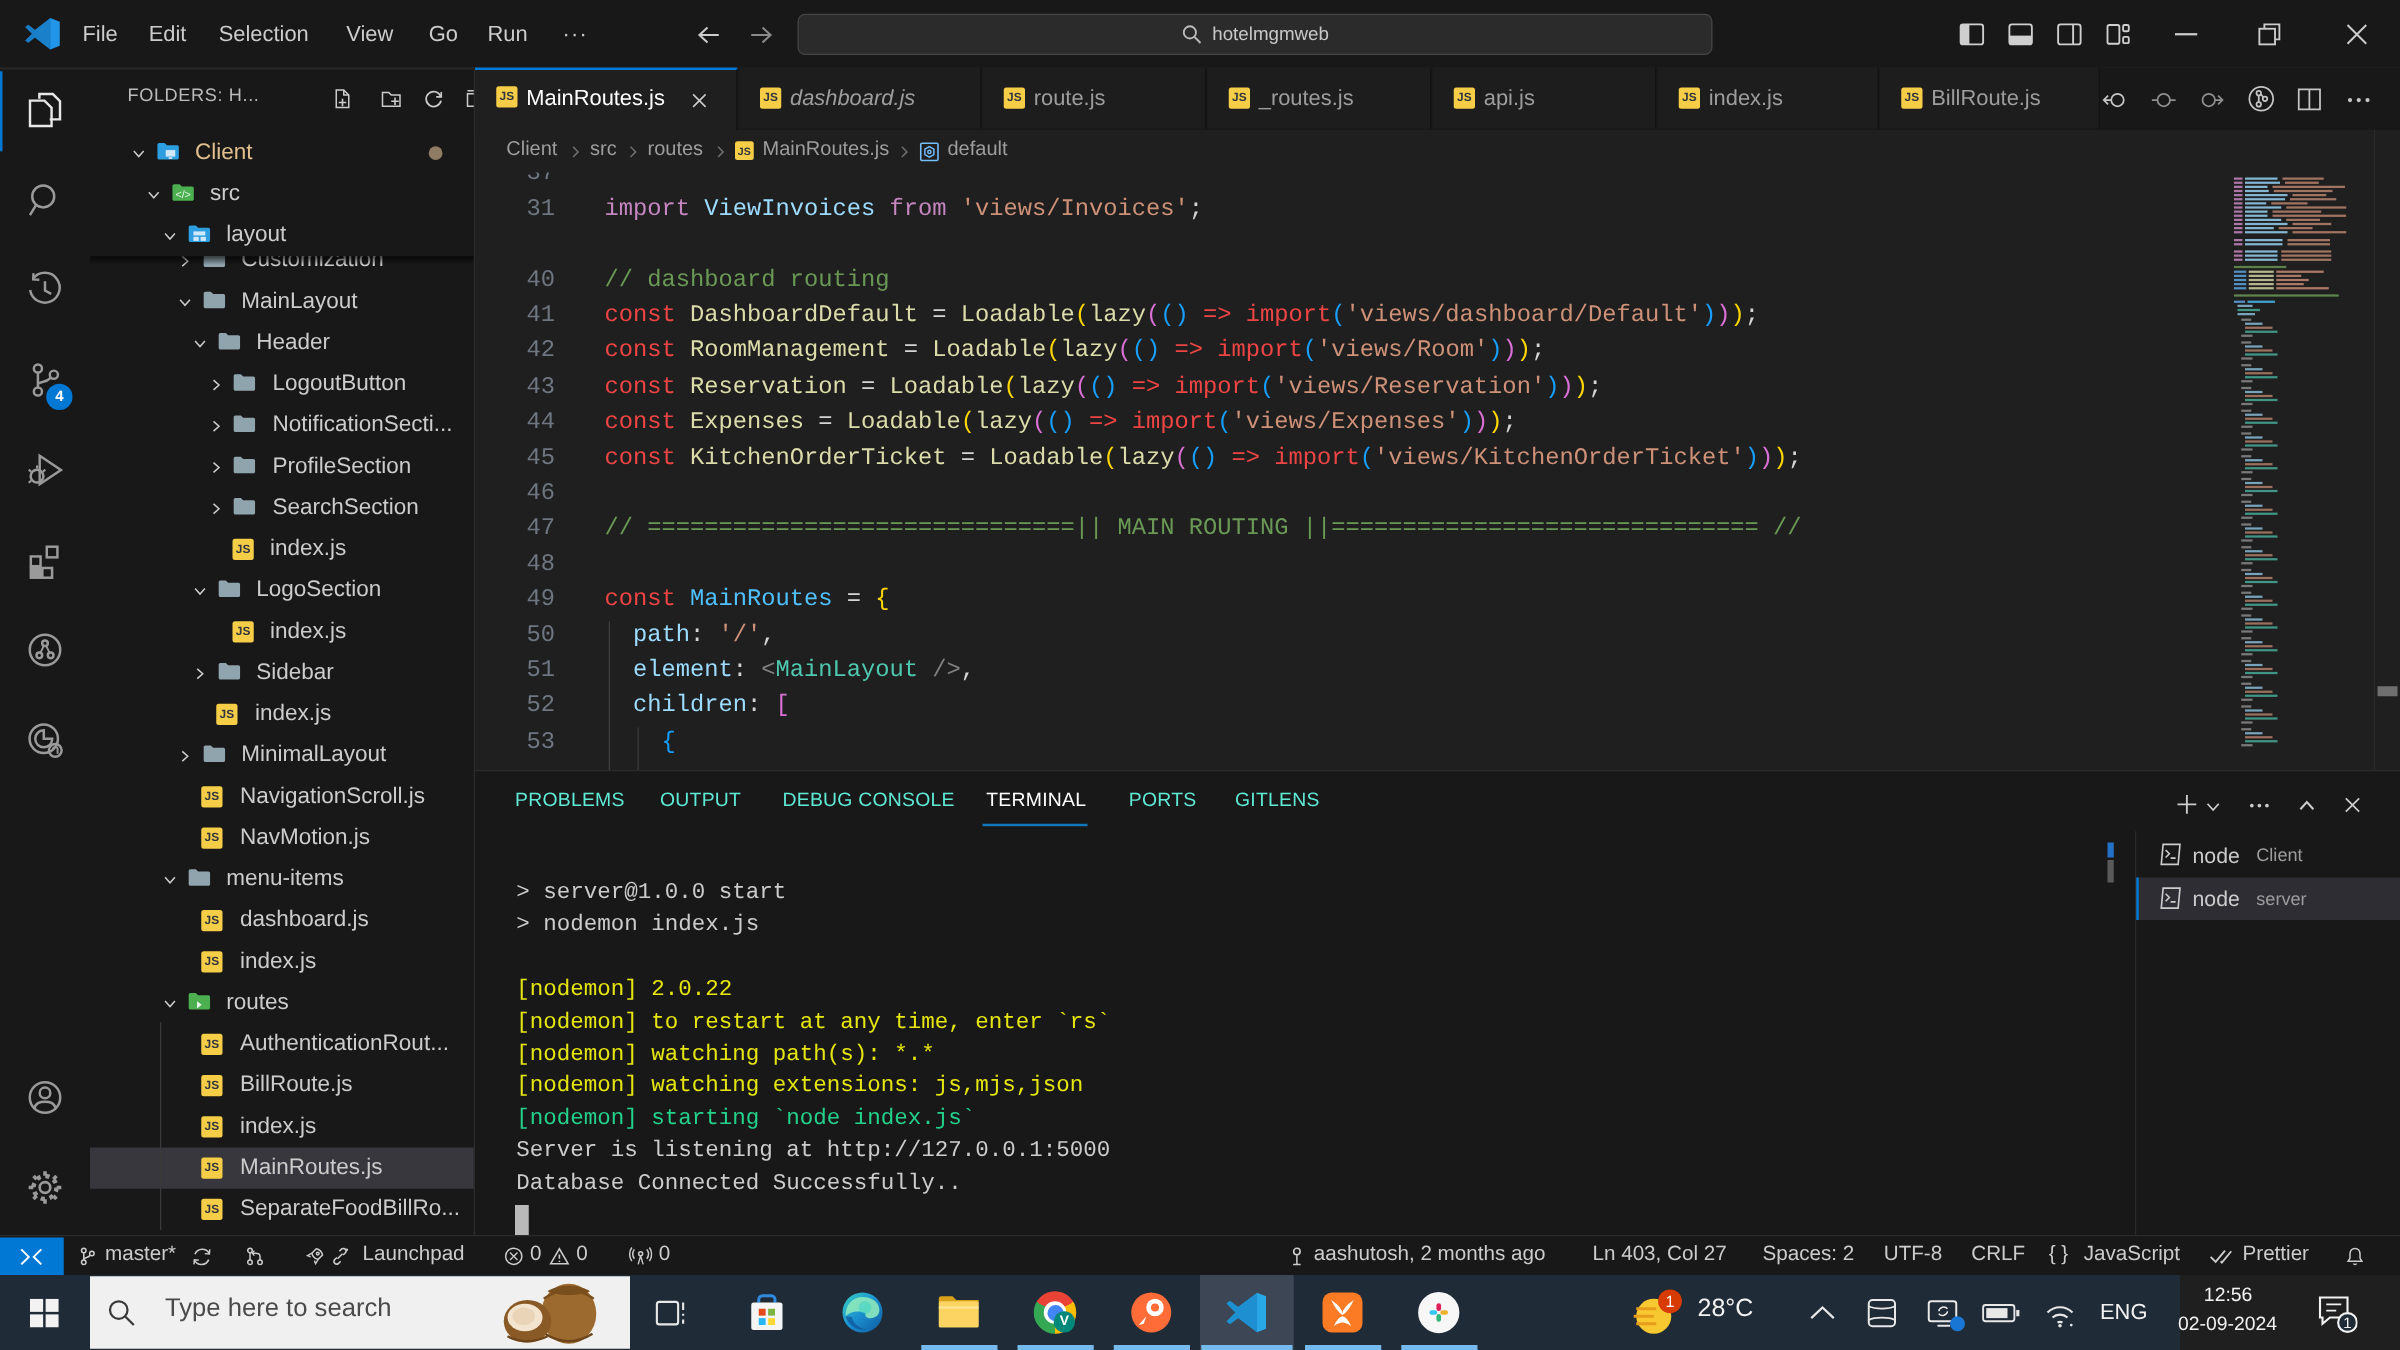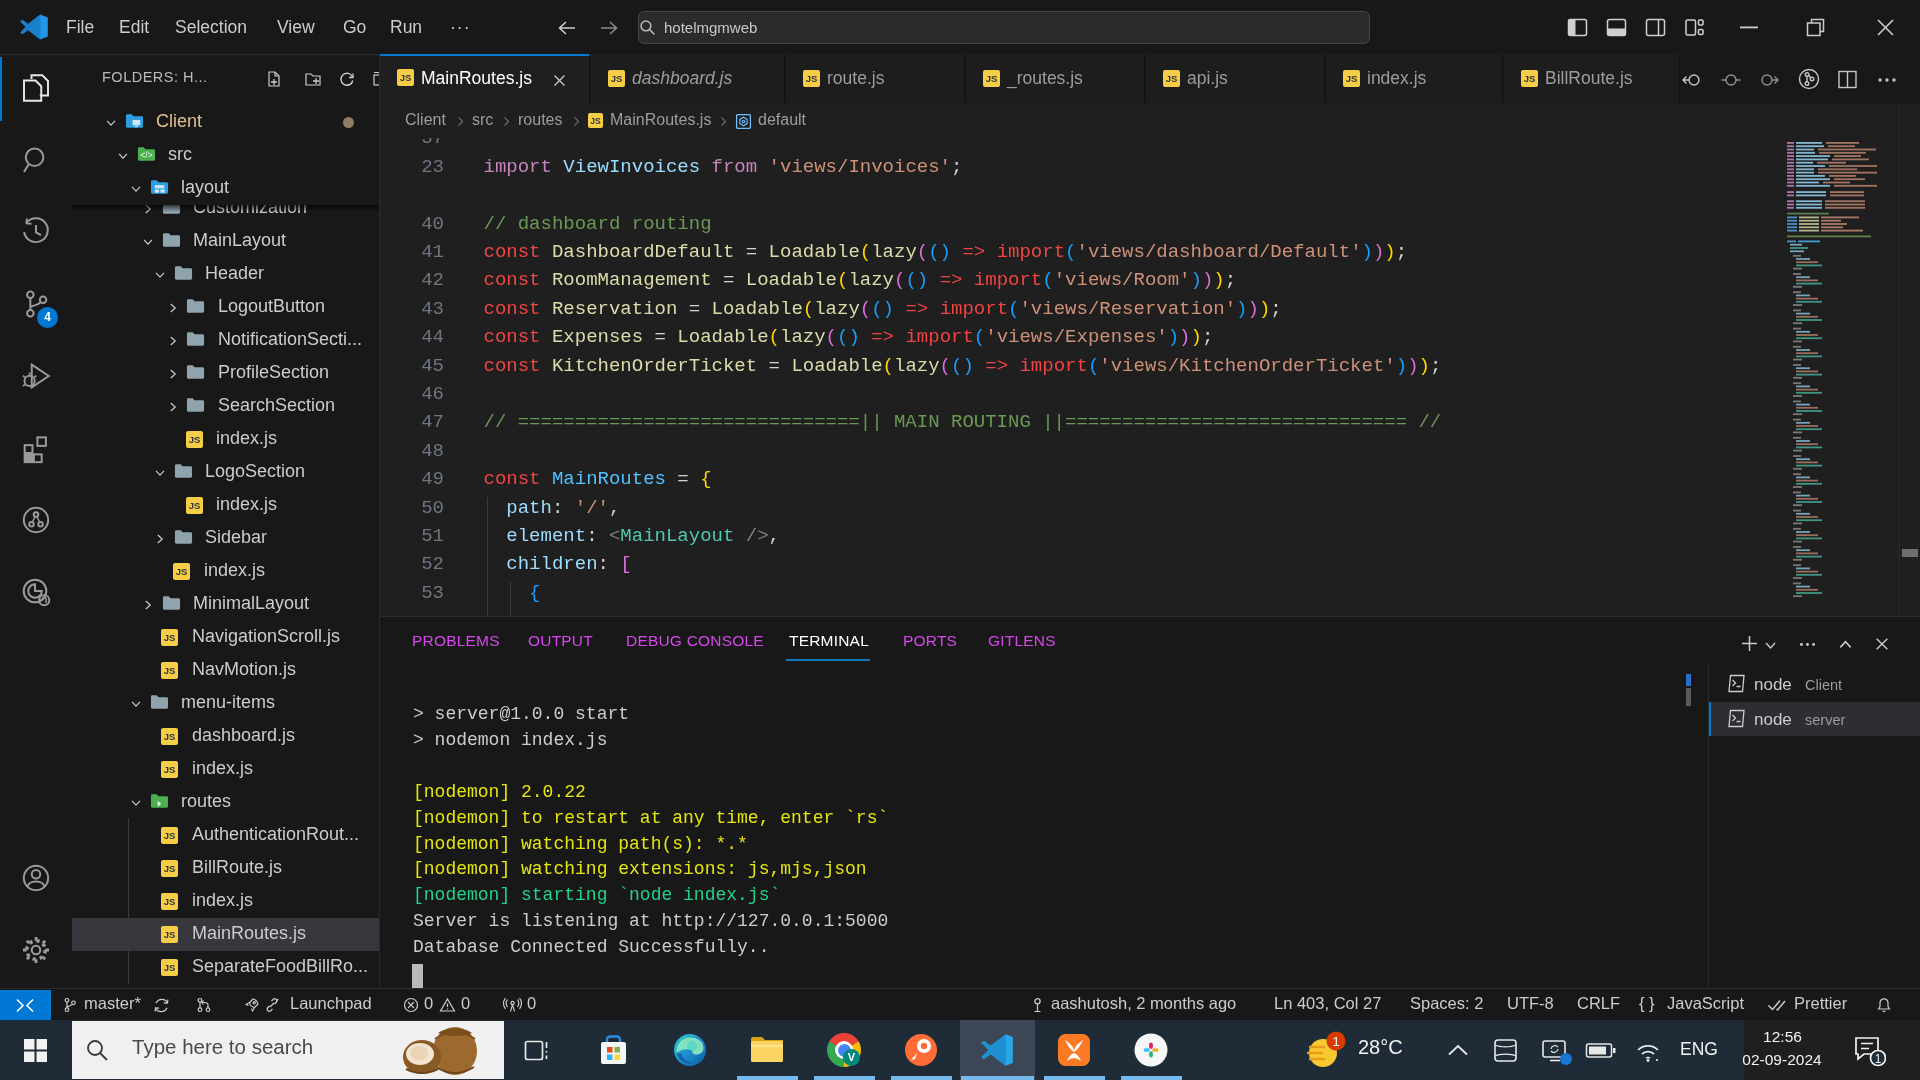--- a/index.html
+++ b/index.html
@@ -3,21 +3,21 @@
 <meta charset="utf-8">
 <style>
   * { margin:0; padding:0; box-sizing:border-box; }
   html,body { width:1920px; height:1080px; overflow:hidden; background:#1f1f1f;
     font-family:"Liberation Sans", sans-serif; }
   .abs { position:absolute; }
   #stage { position:relative; width:1920px; height:1080px; }
   
   #titlebar { left:0; top:0; width:1920px; height:55px; background:#181818; border-bottom:1px solid #2b2b2b; }
   .menu { color:#cccccc; font-size:17.5px; top:17px; }
-  #searchbox { left:638px; top:11px; width:732px; height:33px; background:#2b2b2b; border:1px solid #454545; border-radius:6px; color:#c8c8c8; font-size:15px; display:flex; align-items:center; justify-content:flex-start; }
+  #searchbox { left:638px; top:11px; width:732px; height:33px; background:#2b2b2b; border:1px solid #454545; border-radius:6px; color:#c8c8c8; font-size:15px; display:flex; align-items:center; justify-content:center; }
   
   #activitybar { left:0; top:56px; width:72px; height:932px; background:#181818; }
   .act { left:16px; width:40px; height:40px; display:flex; align-items:center; justify-content:center; }
   
   #sidebar { left:72px; top:56px; width:308px; height:932px; background:#181818; border-right:1px solid #2b2b2b; overflow:hidden; }
   .trow { position:absolute; left:0; width:308px; height:33px; font-size:18px; color:#cccccc; }
   .trow .lbl { position:absolute; top:5.5px; white-space:nowrap; }
   .chev { position:absolute; top:10px; width:14px; height:14px; color:#cccccc; }
   .ficon { position:absolute; top:7px; width:19px; height:16px; }
   .jsicon { position:absolute; top:8px; width:17px; height:17px; background:#f5cd47; border-radius:2px; color:#33363d; font-weight:bold; font-size:9.5px; text-align:center; line-height:18px; font-family:"Liberation Sans",sans-serif;}
@@ -31,21 +31,21 @@
   #codearea { left:380px; top:104px; width:1519px; height:512px; overflow:hidden; background:#1f1f1f; z-index:0; }
   .cline { position:absolute; left:0; width:1407px; height:29px; font-family:"Liberation Mono", monospace; font-size:19px; white-space:pre; }
   .lnum { position:absolute; left:0; width:64px; text-align:right; color:#6e7681; }
   .ctext { position:absolute; left:103.5px; color:#d4d4d4; }
   .kw { color:#ef4444; } .imp { color:#c586c0; } .fn { color:#dcdcaa; }
   .vr { color:#9cdcfe; } .cv { color:#4fc1ff; } .st { color:#ce9178; }
   .cm { color:#6a9955; } .jx { color:#4ec9b0; } .gr { color:#808080; }
   .b1 { color:#ffd700; } .b2 { color:#da70d6; } .b3 { color:#179fff; }
   
   #panel { left:380px; top:616px; width:1540px; height:372px; background:#181818; border-top:1px solid #2b2b2b; }
-  .ptab { position:absolute; top:15px; font-size:15.5px; color:#d946ef; letter-spacing:0.2px; }
+  .ptab { position:absolute; top:15px; font-size:15.5px; color:#5eead4; letter-spacing:0.2px; }
   .term { position:absolute; font-family:"Liberation Mono", monospace; font-size:18px; white-space:pre; color:#cccccc; }
   .ty { color:#e5e510; } .tg { color:#23d18b; }
   
   #statusbar { left:0; top:988px; width:1920px; height:32px; background:#181818; border-top:1px solid #2b2b2b; color:#cccccc; font-size:16.5px; }
   #statusbar span { position:absolute; top:5px; white-space:nowrap; }
   
   #taskbar { left:0; top:1020px; width:1744px; height:60px; background:#1f2b37; }
   .tkcell { position:absolute; top:0; width:75px; height:60px; display:flex; align-items:center; justify-content:center; }
   .underln { position:absolute; top:56px; height:4px; background:#76b9ed; }
 </style>
@@ -456,21 +456,21 @@
       </svg>
 <svg class="abs" style="left:1496px;top:15px" width="22" height="22" viewBox="0 0 22 22" fill="#c5c5c5">
         <circle cx="4" cy="11" r="1.7"></circle>
         <circle cx="11" cy="11" r="1.7"></circle>
         <circle cx="18" cy="11" r="1.7"></circle>
       </svg>
 
   </div>
   <div id="codearea" class="abs">
     <div class="cline" style="top:23.4px"><span class="lnum">37</span><span class="ctext"></span></div>
-    <div class="cline" style="top:51.8px"><span class="lnum">23</span><span class="ctext"><span class="imp">import</span> <span class="vr">ViewInvoices</span> <span class="imp">from</span> <span class="st">'views/Invoices'</span>;</span></div>
+    <div class="cline" style="top:51.8px"><span class="lnum">31</span><span class="ctext"><span class="imp">import</span> <span class="vr">ViewInvoices</span> <span class="imp">from</span> <span class="st">'views/Invoices'</span>;</span></div>
     <div class="cline" style="top:108.6px"><span class="lnum">40</span><span class="ctext"><span class="cm">// dashboard routing</span></span></div>
     <div class="cline" style="top:137.0px"><span class="lnum">41</span><span class="ctext"><span class="kw">const</span> <span class="fn">DashboardDefault</span> = <span class="fn">Loadable</span><span class="b1">(</span><span class="fn">lazy</span><span class="b2">(</span><span class="b3">()</span> <span class="kw">=&gt;</span> <span class="kw">import</span><span class="b3">(</span><span class="st">'views/dashboard/Default'</span><span class="b3">)</span><span class="b2">)</span><span class="b1">)</span>;</span></div>
     <div class="cline" style="top:165.4px"><span class="lnum">42</span><span class="ctext"><span class="kw">const</span> <span class="fn">RoomManagement</span> = <span class="fn">Loadable</span><span class="b1">(</span><span class="fn">lazy</span><span class="b2">(</span><span class="b3">()</span> <span class="kw">=&gt;</span> <span class="kw">import</span><span class="b3">(</span><span class="st">'views/Room'</span><span class="b3">)</span><span class="b2">)</span><span class="b1">)</span>;</span></div>
     <div class="cline" style="top:193.8px"><span class="lnum">43</span><span class="ctext"><span class="kw">const</span> <span class="fn">Reservation</span> = <span class="fn">Loadable</span><span class="b1">(</span><span class="fn">lazy</span><span class="b2">(</span><span class="b3">()</span> <span class="kw">=&gt;</span> <span class="kw">import</span><span class="b3">(</span><span class="st">'views/Reservation'</span><span class="b3">)</span><span class="b2">)</span><span class="b1">)</span>;</span></div>
     <div class="cline" style="top:222.2px"><span class="lnum">44</span><span class="ctext"><span class="kw">const</span> <span class="fn">Expenses</span> = <span class="fn">Loadable</span><span class="b1">(</span><span class="fn">lazy</span><span class="b2">(</span><span class="b3">()</span> <span class="kw">=&gt;</span> <span class="kw">import</span><span class="b3">(</span><span class="st">'views/Expenses'</span><span class="b3">)</span><span class="b2">)</span><span class="b1">)</span>;</span></div>
     <div class="cline" style="top:250.6px"><span class="lnum">45</span><span class="ctext"><span class="kw">const</span> <span class="fn">KitchenOrderTicket</span> = <span class="fn">Loadable</span><span class="b1">(</span><span class="fn">lazy</span><span class="b2">(</span><span class="b3">()</span> <span class="kw">=&gt;</span> <span class="kw">import</span><span class="b3">(</span><span class="st">'views/KitchenOrderTicket'</span><span class="b3">)</span><span class="b2">)</span><span class="b1">)</span>;</span></div>
     <div class="cline" style="top:279.0px"><span class="lnum">46</span><span class="ctext"></span></div>
     <div class="cline" style="top:307.4px"><span class="lnum">47</span><span class="ctext"><span class="cm">// ==============================|| MAIN ROUTING ||============================== //</span></span></div>
     <div class="cline" style="top:335.8px"><span class="lnum">48</span><span class="ctext"></span></div>
     <div class="cline" style="top:364.2px"><span class="lnum">49</span><span class="ctext"><span class="kw">const</span> <span class="cv">MainRoutes</span> = <span class="b1">{</span></span></div>

